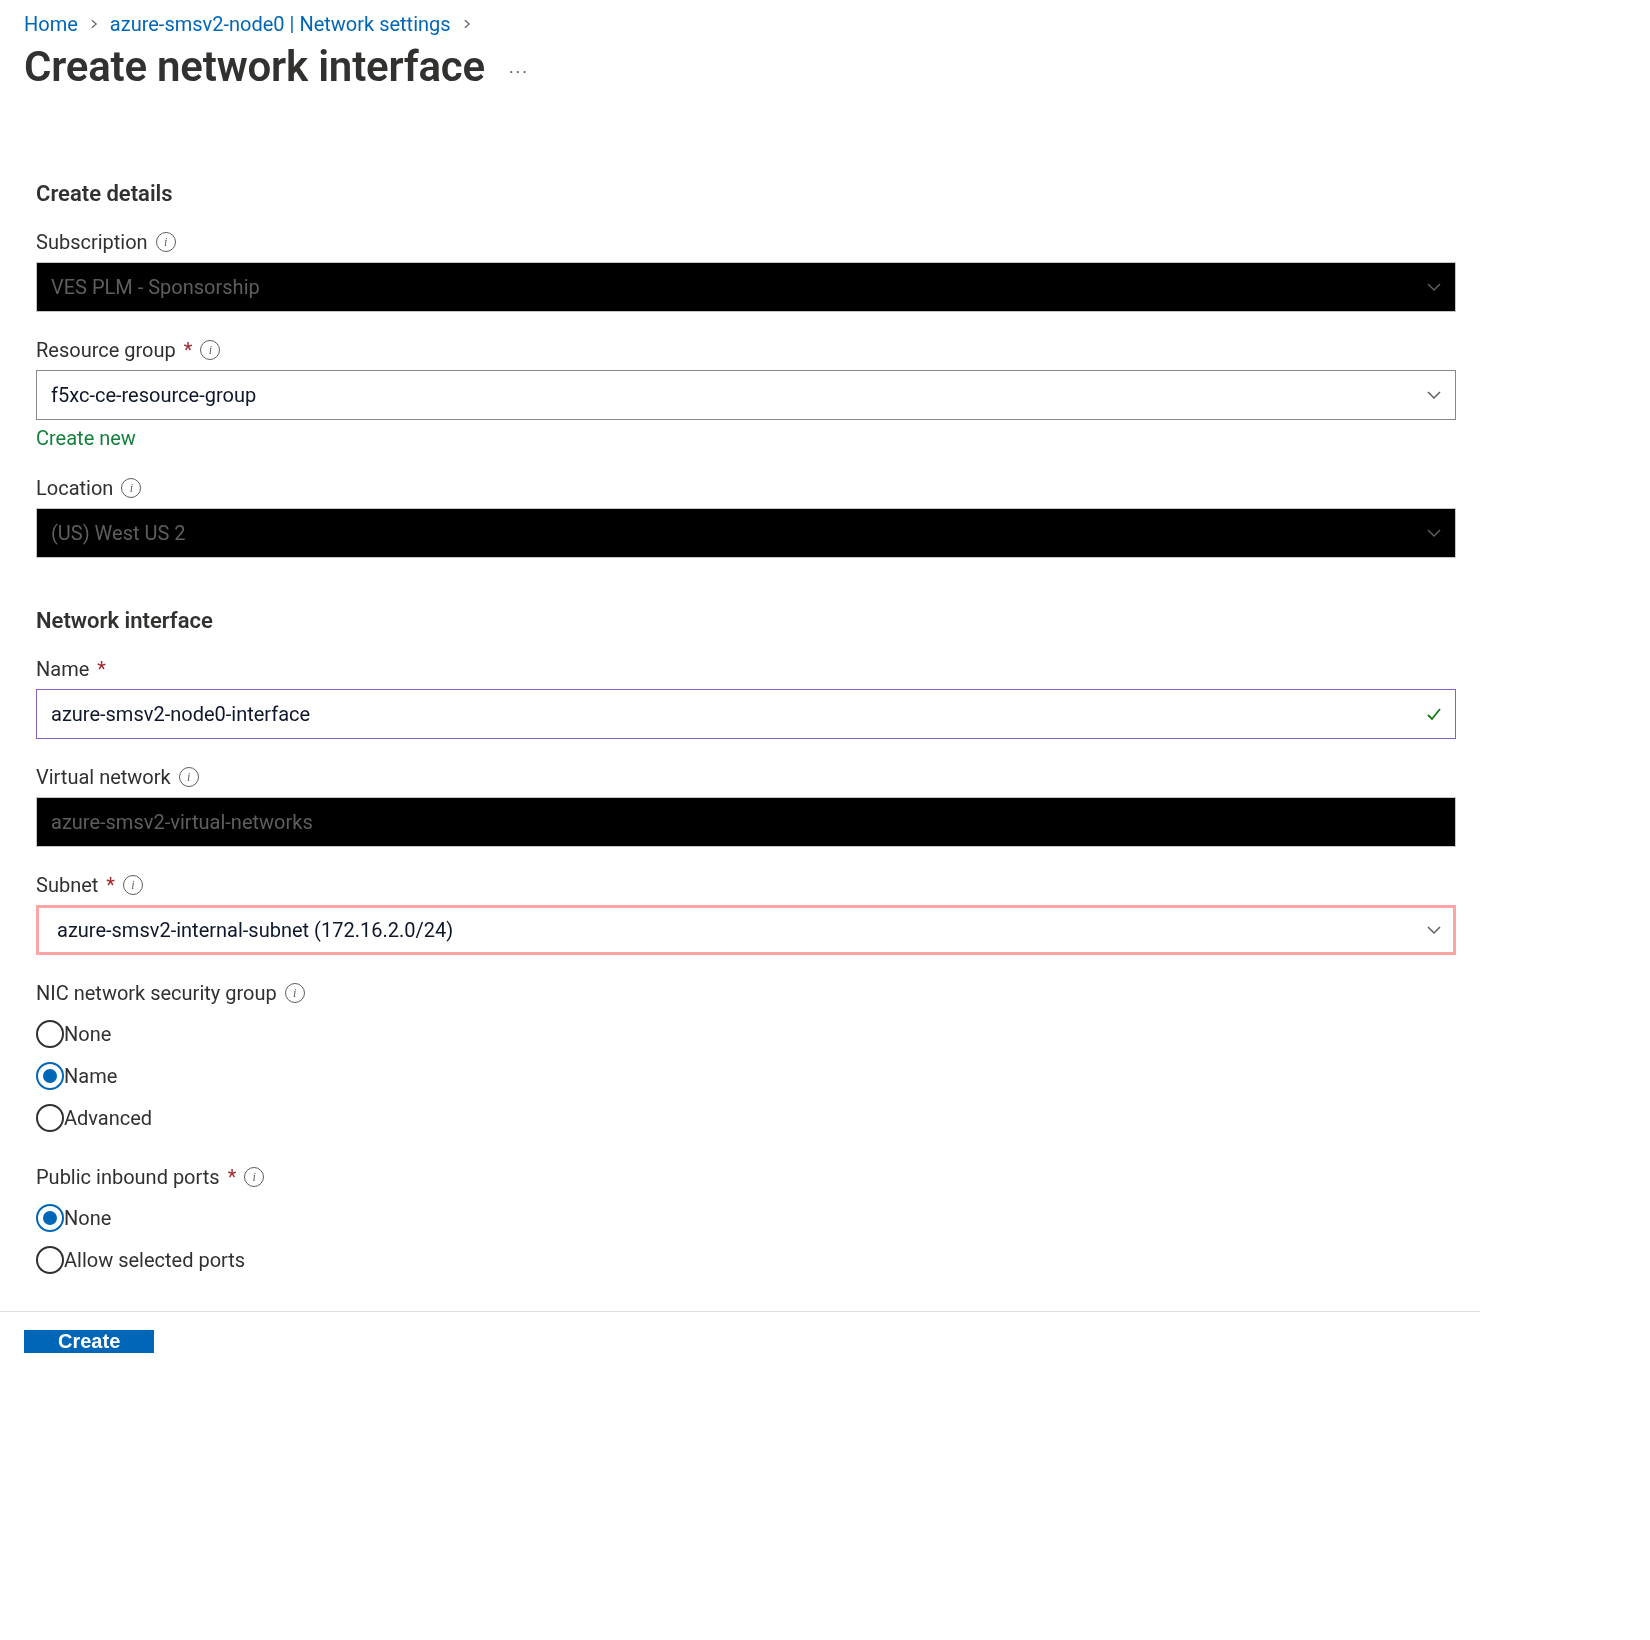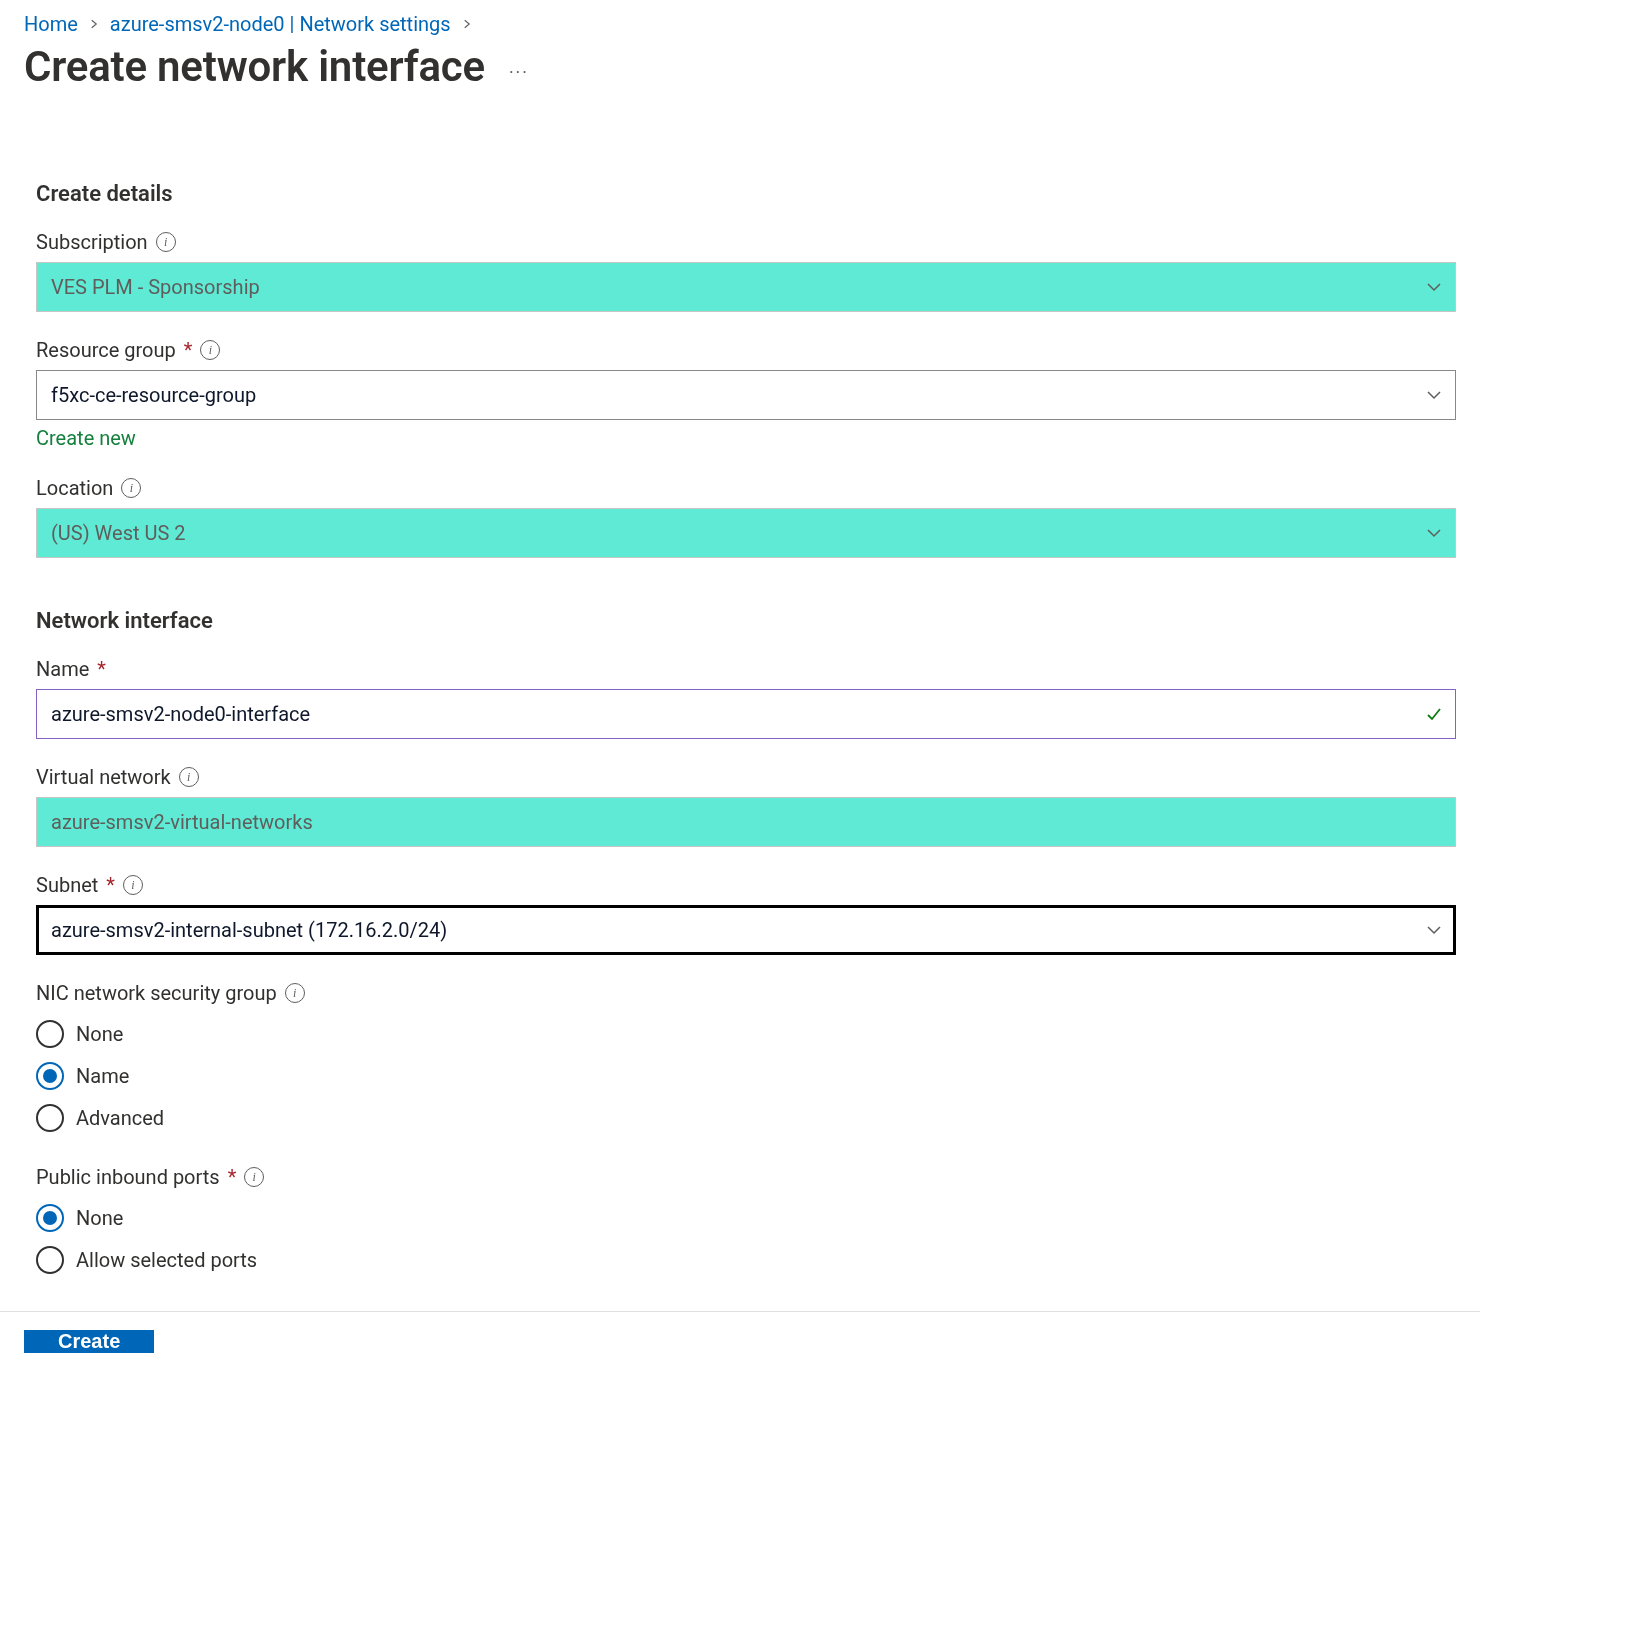--- a/index.html
+++ b/index.html
@@ -101,31 +101,31 @@
     border: 1px solid #8a8886;
     background: #ffffff;
     padding: 0 48px 0 14px;
     font-size: 20px;
     color: #0f172a;
     display: flex;
     align-items: center;
     cursor: pointer;
   }
   .control-box.disabled {
-    background: #5eead4;
+    background: #000000;
     border-color: #c8c6c4;
     color: #605e5c;
     cursor: default;
   }
   .control-box.valid {
     border: 1px solid #8661c5;
   }
   .control-box.focused {
-    border: 3px solid #000000;
-    padding-left: 12px;
+    border: 3px solid #fca5a5;
+    padding-left: 18px;
   }
   .trail-icon {
     position: absolute;
     right: 12px;
     top: 50%;
     transform: translateY(-50%);
     color: #605e5c;
     display: inline-flex;
   }
   .trail-icon svg { width: 20px; height: 20px; }
@@ -138,21 +138,21 @@
     text-decoration: none;
     font-size: 20px;
     cursor: pointer;
   }
 
   
   .radio-group { margin-top: 8px; }
   .radio-option {
     display: flex;
     align-items: center;
-    gap: 12px;
+    gap: 0;
     font-size: 20px;
     padding: 7px 0;
     cursor: pointer;
   }
   .radio-circle {
     width: 28px; height: 28px;
     border-radius: 50%;
     border: 2px solid #323130;
     display: inline-flex;
     align-items: center;

